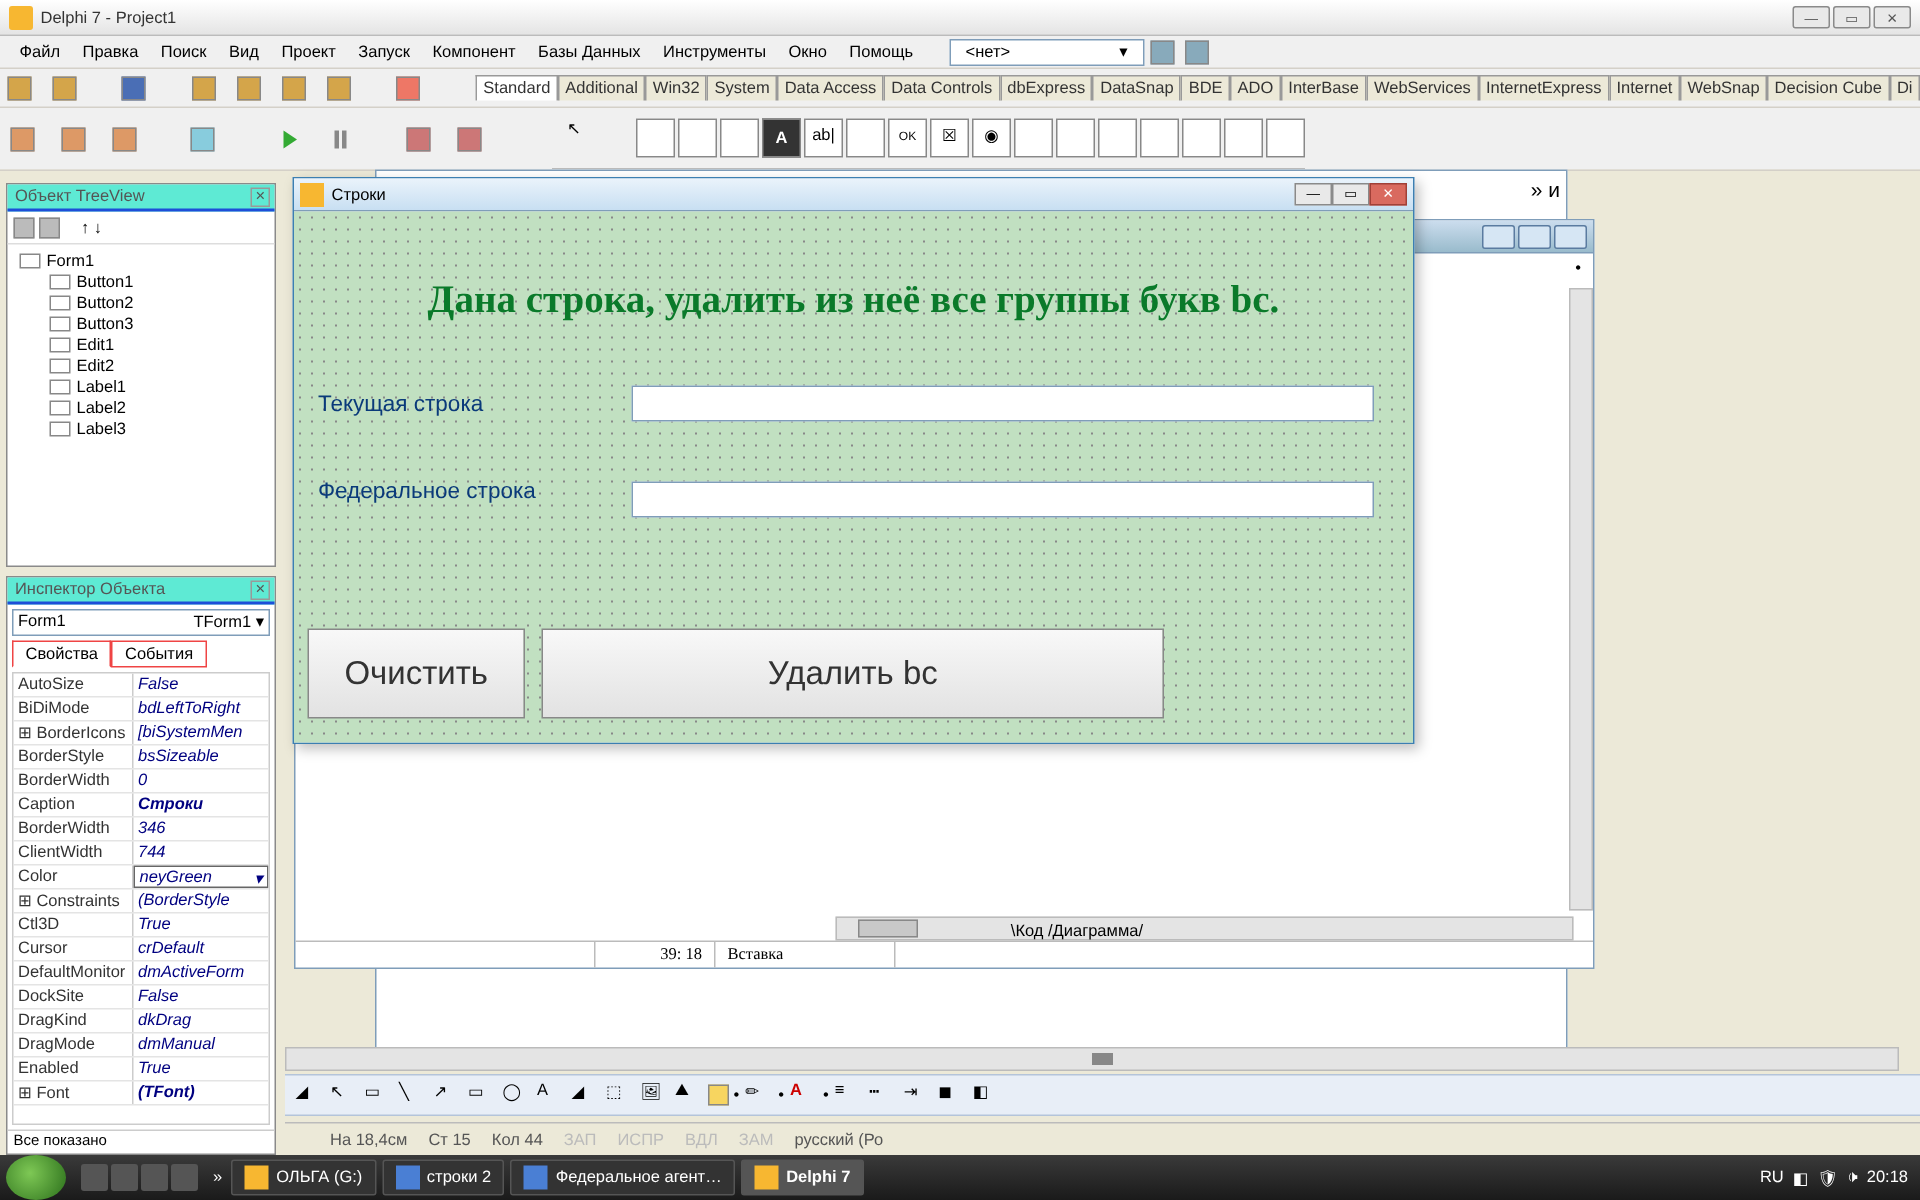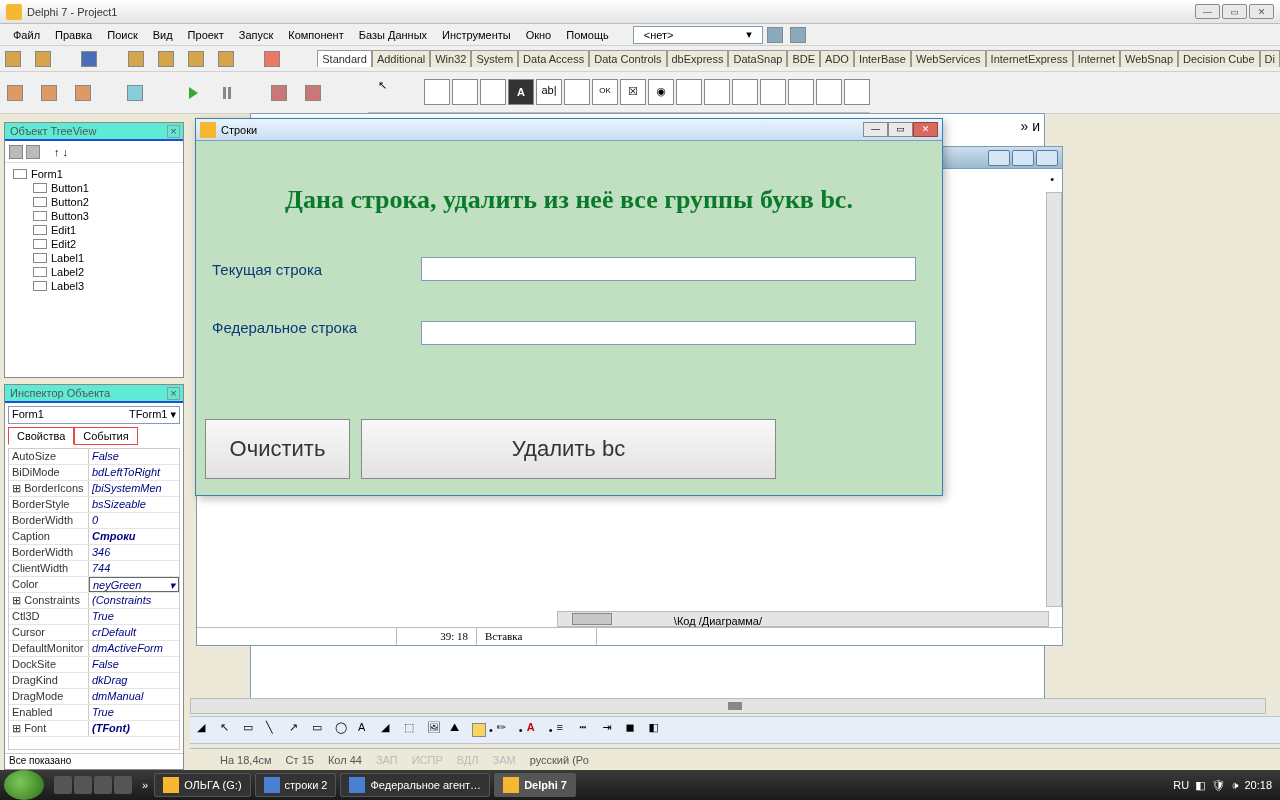--- a/index.html
+++ b/index.html
@@ -332,21 +332,21 @@
       <div class="prop-row">
         <div class="prop-name">ClientWidth</div>
         <div class="prop-val">744</div>
       </div>
       <div class="prop-row">
         <div class="prop-name">Color</div>
         <div class="prop-val edit">neyGreen<span>▾</span></div>
       </div>
       <div class="prop-row">
         <div class="prop-name expand">Constraints</div>
-        <div class="prop-val">(Constraints</div>
+        <div class="prop-val">(BorderStyle</div>
       </div>
       <div class="prop-row">
         <div class="prop-name">Ctl3D</div>
         <div class="prop-val">True</div>
       </div>
       <div class="prop-row">
         <div class="prop-name">Cursor</div>
         <div class="prop-val">crDefault</div>
       </div>
       <div class="prop-row">

